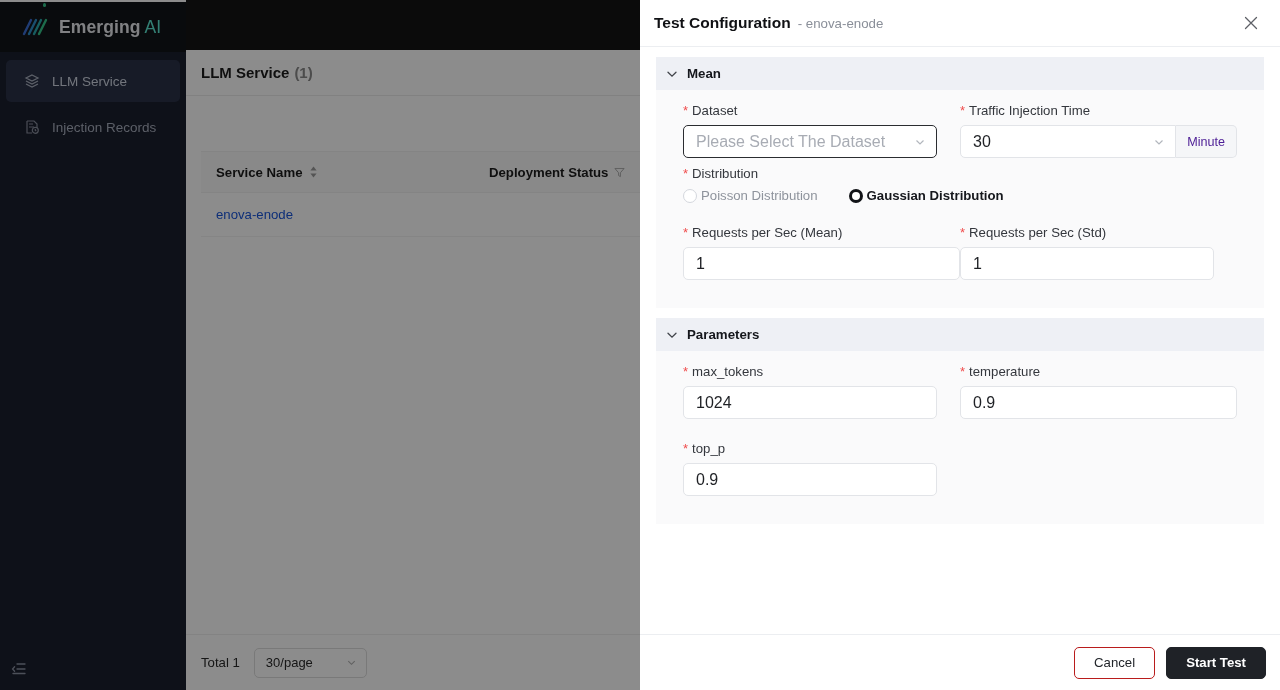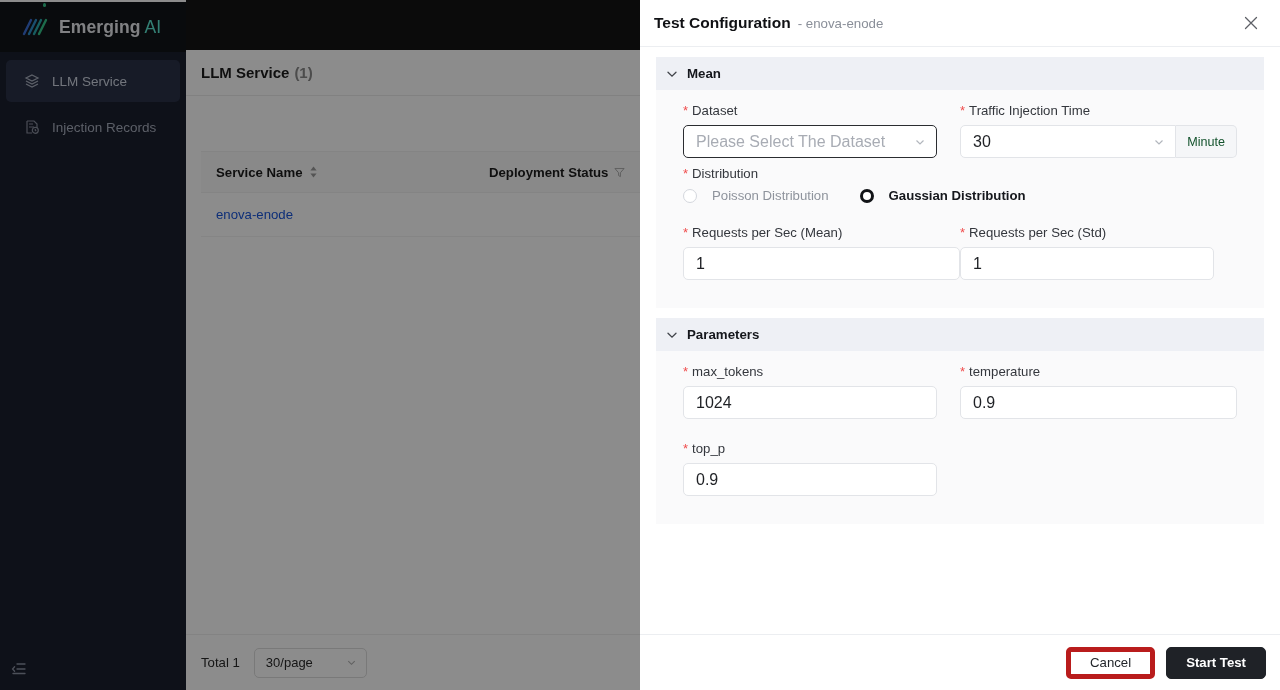--- a/index.html
+++ b/index.html
@@ -162,46 +162,46 @@
   .ctrl .ph { color: #a8acb4; }
   .chev { margin-left: auto; color: #b2b6bd; display: flex; }
 
   .addon-wrap { display: flex; }
   .addon-wrap .ctrl { flex: 1 1 auto; border-top-right-radius: 0; border-bottom-right-radius: 0; }
   .addon {
     height: 33px; min-width: 56px; padding: 12px 11px;
     border: 1px solid #e2e4e8; border-left: none;
     border-top-right-radius: 5px; border-bottom-right-radius: 5px;
     background: #f5f6f8; display: flex; align-items: center; justify-content: center;
-    font-size: 12.6px; color: #14532d;
+    font-size: 12.6px; color: #4c1d95;
   }
 
   .radios { display: flex; align-items: center; gap: 31px; margin-top: 2px; }
-  .radio { display: flex; align-items: center; gap: 15px; cursor: pointer; font-size: 13.2px; }
+  .radio { display: flex; align-items: center; gap: 4px; cursor: pointer; font-size: 13.2px; }
   .radio .rc {
     width: 14px; height: 14px; border-radius: 50%;
     border: 1.5px solid #d4d7dd; background: #fff; flex: 0 0 14px;
     display: flex; align-items: center; justify-content: center;
   }
   .radio.on .rc { border: 3.5px solid #111317; }
   .radio .rl { color: #8e939c; }
   .radio.on .rl { color: #15171c; font-weight: 700; }
 
   .modal-foot {
     height: 56px; flex: 0 0 56px;
     border-top: 1px solid #eceef1;
     display: flex; align-items: center; justify-content: flex-end;
     gap: 11px; padding-right: 14px;
   }
   .btn {
     height: 32px; border-radius: 5px; font-size: 13.2px;
     display: flex; align-items: center; justify-content: center;
     padding: 0 19px; cursor: pointer;
   }
-  .btn-ghost { background: #fff; border: 5px solid #b91c1c; color: #22252a; }
+  .btn-ghost { background: #fff; border: 1px solid #b91c1c; color: #22252a; }
   .btn-primary { background: #1f2227; border: 1px solid #1f2227; color: #ffffff; font-weight: 700; }
 </style>
 </head>
 <body>
 
 <div class="app">
 
   <div class="sidebar">
     <div class="brand">
       <svg class="brand-logo" viewBox="0 0 30 22">

